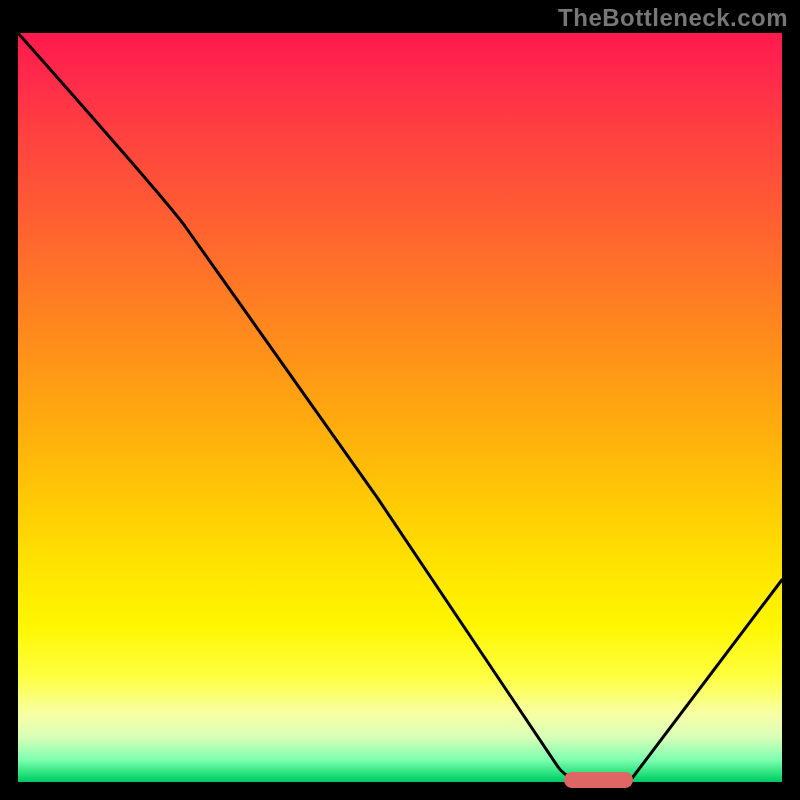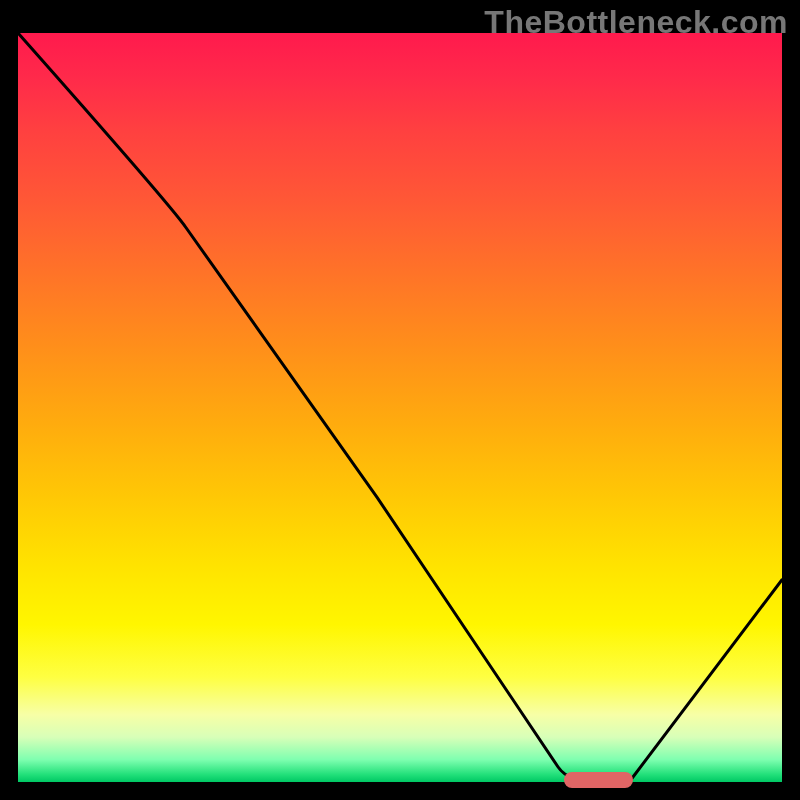--- a/index.html
+++ b/index.html
@@ -15,21 +15,21 @@
     position: relative;
     width: 800px;
     height: 800px;
     background: #000;
   }
   .watermark {
     position: absolute;
     top: 4px;
     right: 12px;
     color: #777;
-    font-size: 32px;
+    font-size: 24px;
     font-weight: 600;
     letter-spacing: 0.5px;
     user-select: none;
   }
   .plot {
     position: absolute;
     left: 18px;
     top: 33px;
     width: 764px;
     height: 749px;

